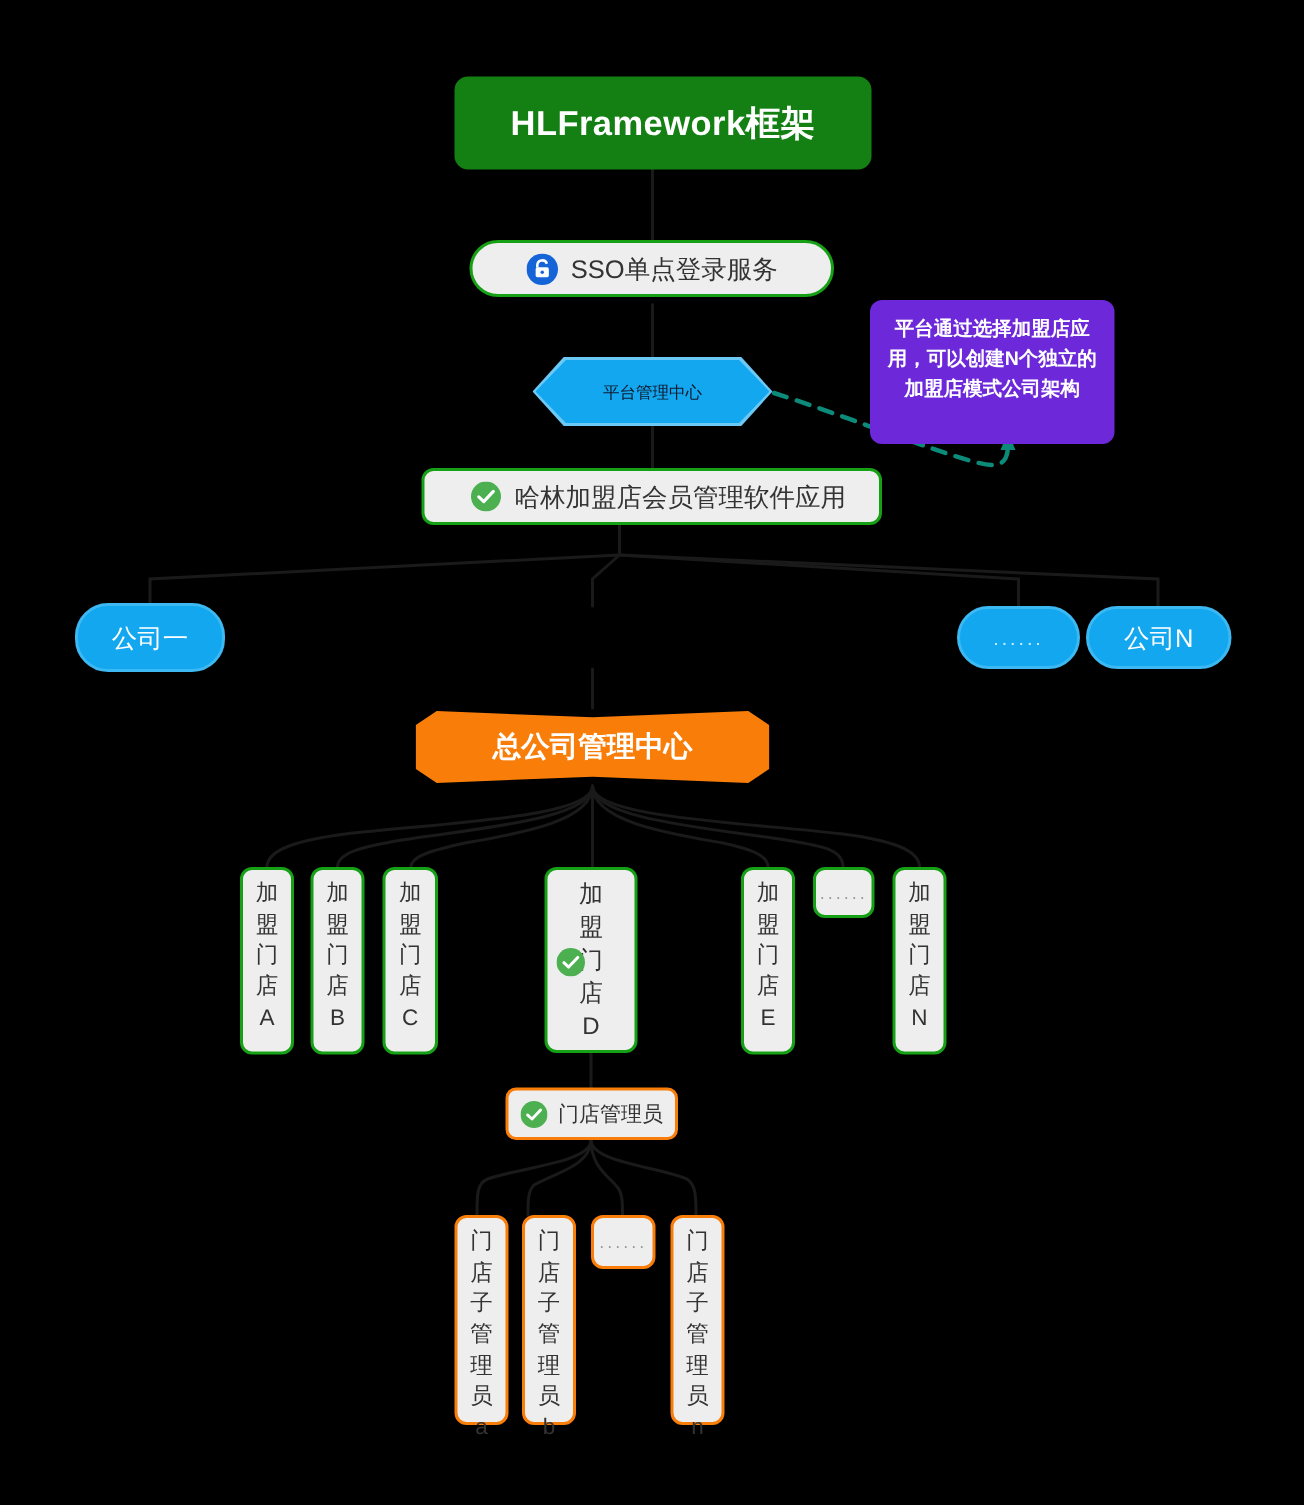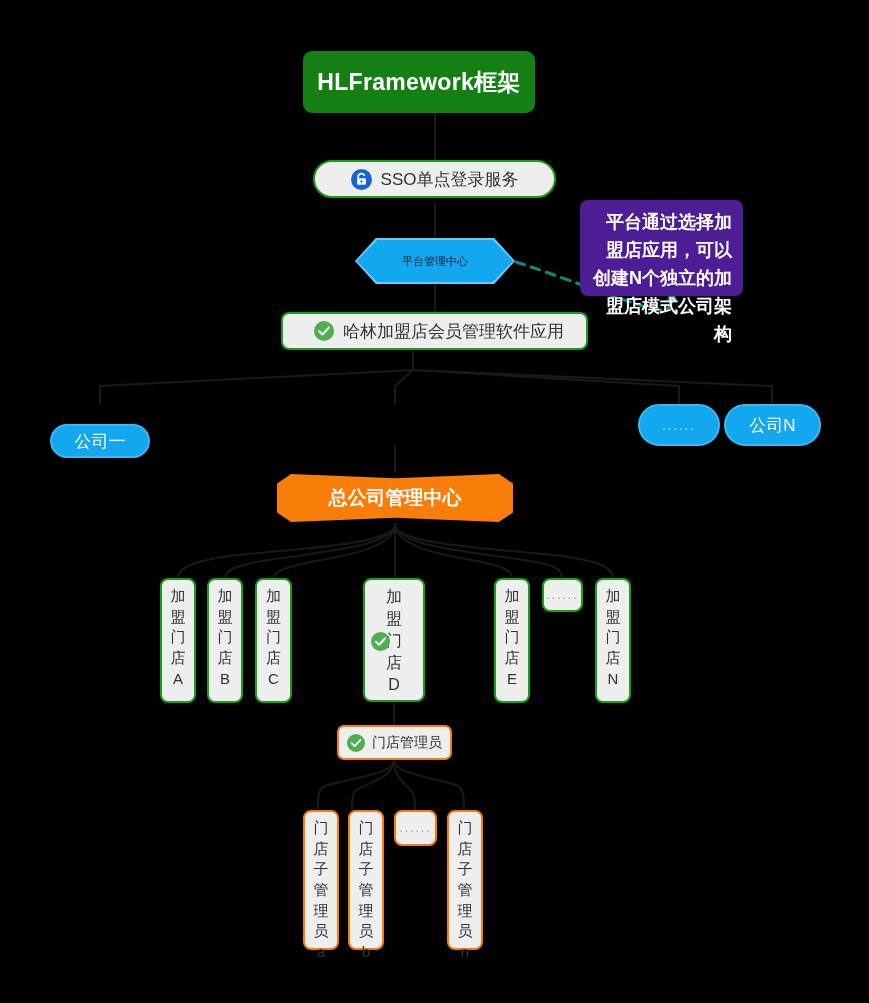--- a/index.html
+++ b/index.html
@@ -113,30 +113,30 @@
     border: 2px solid #16a016;
     border-radius: 8px;
     color: #9a9a9a;
     font-size: 12px;
     letter-spacing: 2px;
   }
   .n-dots-box.orange { border-color: #f97d09; }
 
   
   .n-note {
-    background: #4c1d95;
+    background: #6d28d9;
     border-radius: 8px;
     color: #ffffff;
-    font-size: 18px;
+    font-size: 13px;
     font-weight: bold;
     line-height: 1.55;
     display: block;
     padding: 9px 11px;
     box-sizing: border-box;
-    text-align: right;
+    text-align: center;
   }
 
   
   .ico { flex: 0 0 auto; display: inline-block; }
   .ico svg { display: block; }
   .vert-check { position: absolute; }
 </style>
 </head>
 <body>
 
@@ -174,21 +174,21 @@
       <path d="M394,760 C394,778 406,784 412,792 C415,796 415,802 415,810"></path>
       <path d="M394,760 C394,775 440,778 458,786 C464,790 464,798 464,810"></path>
     </g>
 
     <g stroke="#0c8a7a" stroke-width="3" fill="none" stroke-dasharray="9 7" stroke-linecap="round">
       <path d="M516,262 C560,276 620,300 650,308 C668,313 672,308 672,296"></path>
     </g>
     <polygon points="672,288 667,300 677,300" fill="#0c8a7a"></polygon>
   </svg>
 
-  <div class="node n-root" style="left:303px; top:51px; width:232px; height:62px;">
+  <div class="node n-root" style="left:303px; top:51px; width:278px; height:62px;">
     <span>HLFramework框架</span>
   </div>
 
   <div class="node n-pill-green" style="left:313px; top:160px; width:243px; height:38px;">
     <span class="ico">
       <svg width="21" height="21" viewBox="0 0 21 21">
         <circle cx="10.5" cy="10.5" r="10.5" fill="#1565d8"></circle>
         <path d="M7.2 9.3 v-1.6 a3.3 3.3 0 0 1 6.4 -0.9" fill="none" stroke="#ffffff" stroke-width="1.7"></path>
         <rect x="6.1" y="9.2" width="8.8" height="6.6" rx="1.2" fill="#ffffff"></rect>
         <circle cx="10.5" cy="12.5" r="1.15" fill="#1565d8"></circle>
@@ -210,21 +210,21 @@
         <path d="M5.2 10.3 L8.5 13.4 L14.9 6.6" fill="none" stroke="#ffffff" stroke-width="2.1" stroke-linecap="round" stroke-linejoin="round"></path>
       </svg>
     </span>
     <span>哈林加盟店会员管理软件应用</span>
   </div>
 
   <div class="n-note" style="position:absolute; left:580px; top:200px; width:163px; height:96px; z-index:5;">
     <span>平台通过选择加盟店应用，可以创建N个独立的加盟店模式公司架构</span>
   </div>
 
-  <div class="node n-blue" style="left:50px; top:424px; width:100px; height:34px;">
+  <div class="node n-blue" style="left:50px; top:402px; width:100px; height:46px;">
     <span>公司一</span>
   </div>
 
 
   <div class="node n-blue dots" style="left:638px; top:404px; width:82px; height:42px;">
     <span>......</span>
   </div>
 
   <div class="node n-blue" style="left:724px; top:404px; width:97px; height:42px;">
     <span>公司N</span>

